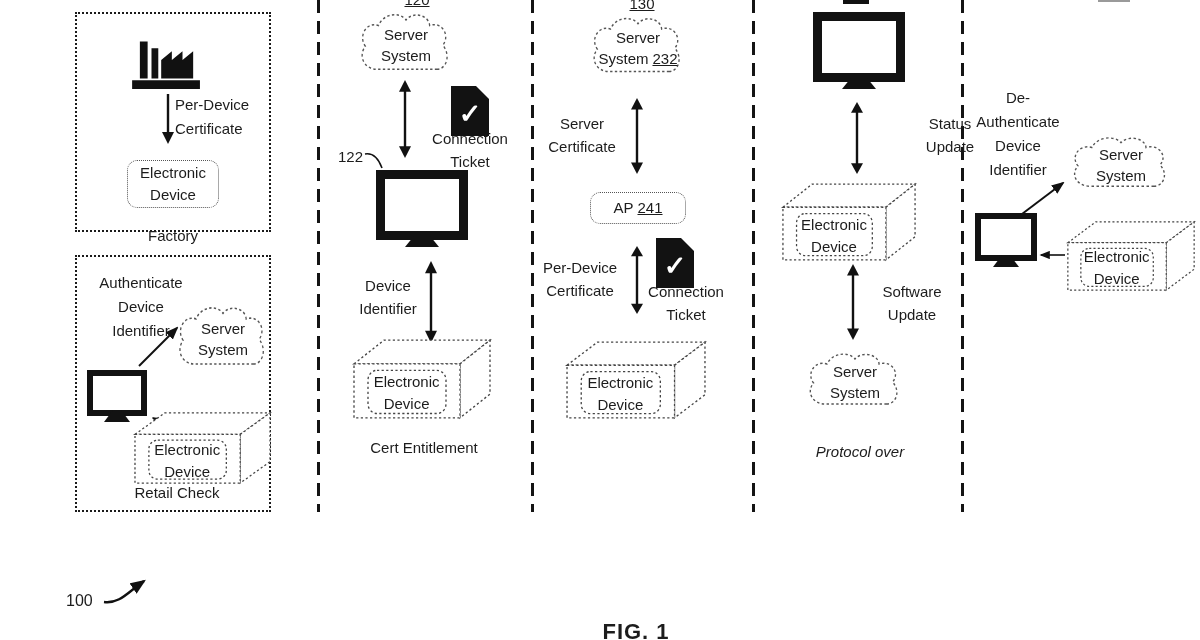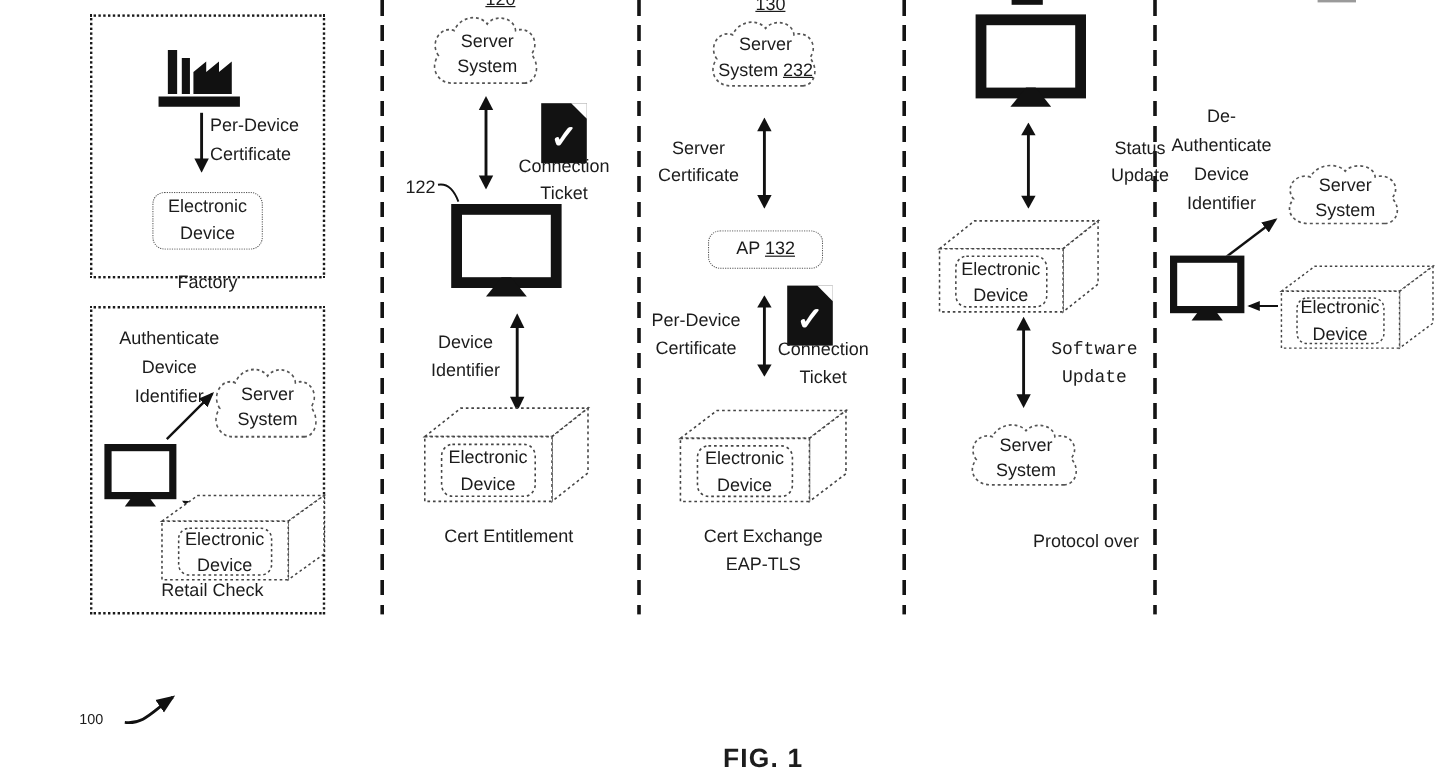--- a/index.html
+++ b/index.html
@@ -184,21 +184,21 @@
     <polygon points="7,0 1,12 13,12" fill="#111"></polygon>
       <rect x="5.8" y="9" width="2.4" height="62" fill="#111"></rect>
       <polygon points="7,80 1,68 13,68" fill="#111"></polygon>
   </svg>
   <div class="abs txt" style="left:540px;top:112px;width:84px;">
     <span>Server</span>
     <span>Certificate</span>
   </div>
   <div class="dotbox" style="left:590px;top:192px;width:96px;height:32px;flex-direction:row;">
     <span>AP</span>
-      <span class="u">132</span>
+      <span class="u">241</span>
   </div>
   <svg class="abs" style="left:630px;top:246px" width="14" height="68" viewBox="0 0 14 80" preserveAspectRatio="none">
     <polygon points="7,0 1,12 13,12" fill="#111"></polygon>
       <rect x="5.8" y="9" width="2.4" height="62" fill="#111"></rect>
       <polygon points="7,80 1,68 13,68" fill="#111"></polygon>
   </svg>
   <div class="abs txt" style="left:536px;top:256px;width:88px;">
     <span>Per-Device</span>
     <span>Certificate</span>
   </div>
@@ -214,24 +214,20 @@
       <polygon class="face" points="2,24 32,2 138,2 108,24"></polygon>
       <polygon class="face" points="108,24 138,2 138,52 108,74"></polygon>
       <rect class="face" x="2" y="24" width="106" height="50"></rect>
       <rect class="face" x="16" y="30" width="78" height="40" rx="9"></rect>
     </svg>
     <div class="box3d-label">
       <span>Electronic</span>
       <span>Device</span>
     </div>
   </div>
-  <div class="abs txt" style="left:560px;top:436px;width:152px;">
-    <span>Cert Exchange</span>
-    <span>EAP-TLS</span>
-  </div>
 
   <div class="frag" style="left:843px;top:0;width:26px;height:4px;"></div>
   <div class="monitor" style="left:813px;top:12px;width:92px;height:70px;"></div>
   <svg class="abs" style="left:850px;top:102px" width="14" height="72" viewBox="0 0 14 80" preserveAspectRatio="none">
     <polygon points="7,0 1,12 13,12" fill="#111"></polygon>
       <rect x="5.8" y="9" width="2.4" height="62" fill="#111"></rect>
       <polygon points="7,80 1,68 13,68" fill="#111"></polygon>
   </svg>
   <div class="abs txt" style="left:878px;top:112px;width:64px;margin-left:40px;">
     <span>Status</span>
@@ -247,34 +243,34 @@
     <div class="box3d-label">
       <span>Electronic</span>
       <span>Device</span>
     </div>
   </div>
   <svg class="abs" style="left:846px;top:264px" width="14" height="76" viewBox="0 0 14 80" preserveAspectRatio="none">
     <polygon points="7,0 1,12 13,12" fill="#111"></polygon>
       <rect x="5.8" y="9" width="2.4" height="62" fill="#111"></rect>
       <polygon points="7,80 1,68 13,68" fill="#111"></polygon>
   </svg>
-  <div class="abs txt" style="left:876px;top:280px;width:72px;font-family:Liberation Mono, monospace;">
+  <div class="abs txt" style="left:876px;top:280px;width:72px;">
     <span>Software</span>
     <span>Update</span>
   </div>
   <div class="abs" style="left:802px;top:348px;width:106px;height:64px;">
     <svg class="cloud-svg" viewBox="0 0 110 64" preserveAspectRatio="none">
       <path class="cloud-path" d="M88 56 L24 56 C11 56 4 44 12 35 C4 25 14 12 26 16 C31 5 48 3 55 11 C62 3 79 6 80 16 C93 12 102 25 94 34 C103 44 97 56 88 56 Z"></path>
     </svg>
     <div class="cloud-label">
       <span>Server</span>
       <span>System</span>
     </div>
   </div>
-  <div class="abs txt" style="left:837px;top:440px;width:136px;">
+  <div class="abs txt" style="left:792px;top:440px;width:136px;font-style:italic;">
     <span>Protocol over</span>
   </div>
 
   <div class="frag" style="left:1098px;top:0;width:32px;height:2px;background:#9a9a9a;"></div>
   <div class="abs txt" style="left:966px;top:86px;width:104px;line-height:24px">
     <span>De-</span>
     <span>Authenticate</span>
     <span>Device</span>
     <span>Identifier</span>
   </div>
@@ -300,19 +296,19 @@
     </svg>
     <div class="box3d-label">
       <span>Electronic</span>
       <span>Device</span>
     </div>
   </div>
   <svg class="abs" style="left:1036px;top:248px" width="32" height="14">
     <line x1="29" y1="7" x2="5" y2="7" stroke="#111" stroke-width="1.6" marker-end="url(#arr)"></line>
   </svg>
 
-  <div class="abs" style="left:66px;top:592px;font-size:12px;">100</div>
+  <div class="abs" style="left:66px;top:592px;font-size:16px;">100</div>
   <svg class="abs" style="left:102px;top:572px" width="52" height="34">
     <path d="M2,30 C18,32 26,20 42,9" fill="none" stroke="#111" stroke-width="2.4" marker-end="url(#arr)"></path>
   </svg>
   <div class="abs figlabel" style="left:556px;top:619px;width:160px;">FIG. 1</div>
 
 </div>
 
 </body></html>

